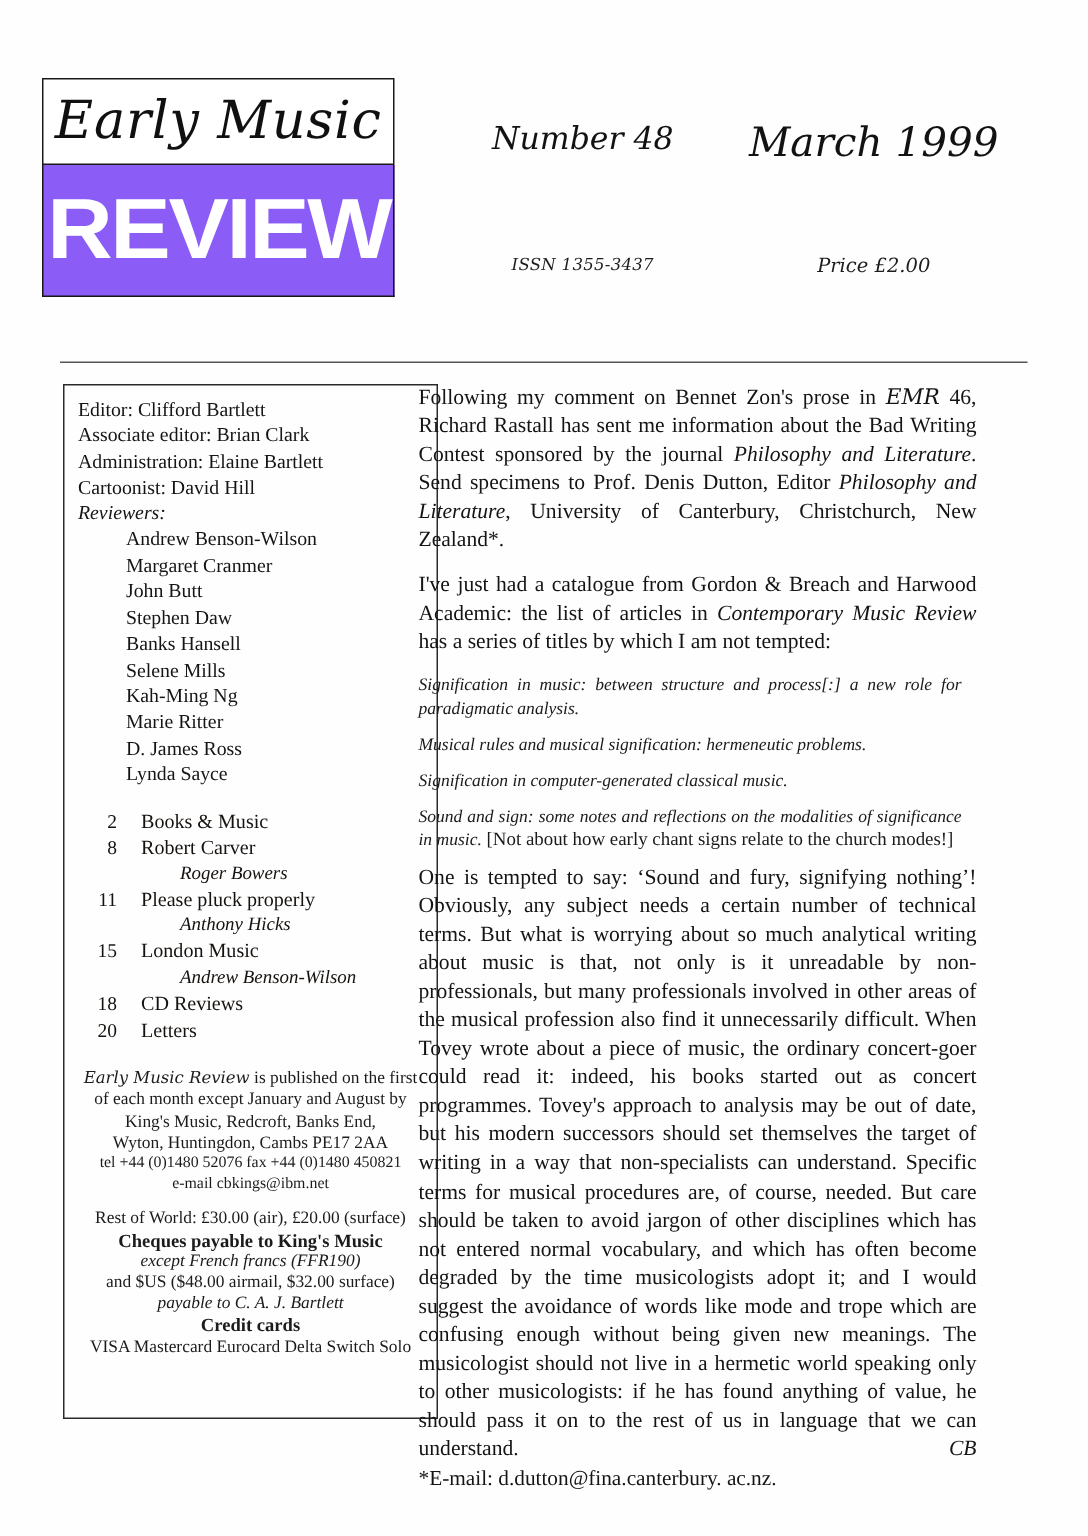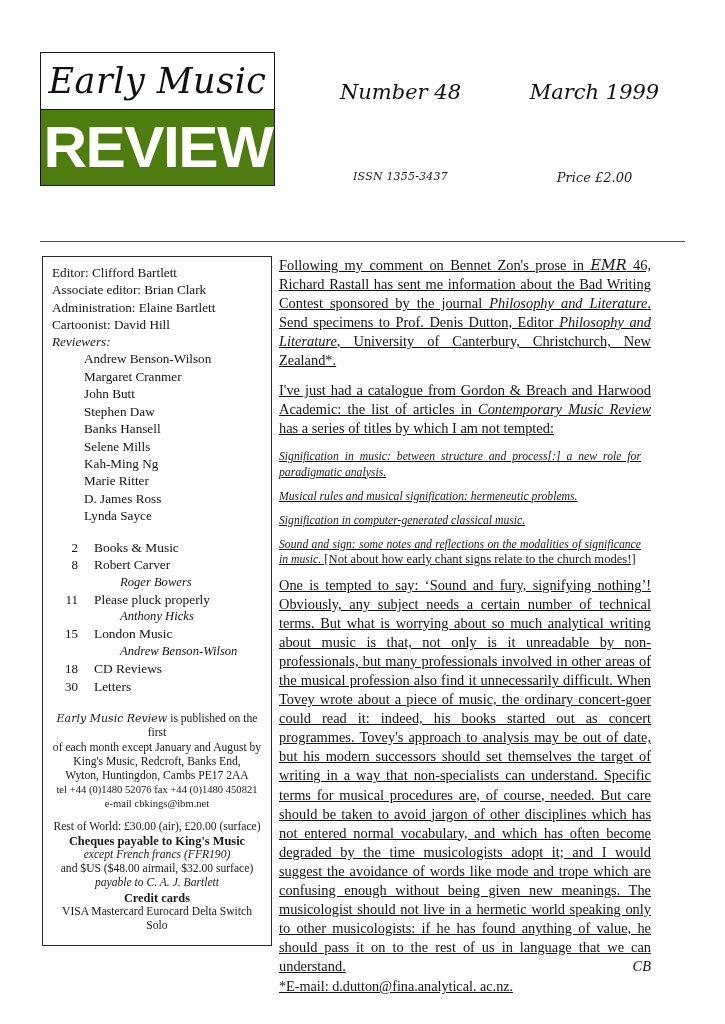--- a/index.html
+++ b/index.html
@@ -19,21 +19,21 @@
     position: absolute;
     left: 0; top: 0;
     width: 725px;
     height: 1024px;
     background: #fefefe;
   }
 
   
   .masthead {
     position: absolute;
-    left: 40px;
+    left: 28px;
     top: 52px;
     width: 645px;
     height: 165px;
   }
   .logo-block {
     position: absolute;
     left: 0; top: 0;
     width: 235px;
   }
   .logo-top {
@@ -49,22 +49,22 @@
   .logo-top span {
     font-family: "DejaVu Serif", "Liberation Serif", serif;
     font-style: italic;
     font-size: 35px;
     letter-spacing: 0.5px;
     line-height: 1;
     color: #101010;
     white-space: nowrap;
   }
   .logo-bottom {
-    background: #4d7c0f;
-    height: 76px;
+    background: #8b5cf6;
+    height: 88px;
     display: flex;
     align-items: center;
     justify-content: center;
     box-sizing: border-box;
     border: 1.6px solid #171717;
     border-top: none;
   }
   .logo-bottom span {
     font-family: "Liberation Sans", "DejaVu Sans", sans-serif;
     font-weight: bold;
@@ -89,21 +89,21 @@
     white-space: nowrap;
   }
   .issue-date {
     position: absolute;
     left: 462px;
     top: 28px;
     width: 185px;
     text-align: center;
     font-family: "DejaVu Serif", "Liberation Serif", serif;
     font-style: italic;
-    font-size: 21px;
+    font-size: 27px;
     color: #121212;
     white-space: nowrap;
   }
   .issn {
     position: absolute;
     left: 273px;
     top: 118px;
     width: 175px;
     text-align: center;
     font-family: "DejaVu Serif", "Liberation Serif", serif;
@@ -134,21 +134,21 @@
     width: 645px;
     height: 1.2px;
     background: #555;
   }
 
   
   .left-box {
     position: absolute;
     left: 42px;
     top: 256px;
-    width: 230px;
+    width: 250px;
     height: 690px;
     border: 1.2px solid #2a2a2a;
     box-sizing: border-box;
     padding: 7px 9px 0 9px;
   }
   .staff {
     font-size: 13.2px;
     line-height: 17.3px;
     color: #151515;
   }
@@ -214,21 +214,20 @@
     font-size: 11px;
   }
   .imprint .gap { height: 8px; }
 
   
   .right-col {
     position: absolute;
     left: 279px;
     top: 256px;
     width: 372px;
-    text-decoration: underline;
   }
   .body-p {
     font-size: 14.4px;
     line-height: 19.05px;
     text-align: justify;
     margin: 0 0 11px 0;
     color: #141414;
     hyphens: manual;
   }
   .body-p .it { font-style: italic; }
@@ -330,21 +329,21 @@
         <span class="toc-title">London Music</span>
       </div>
       <div class="toc-author">Andrew Benson-Wilson</div>
 
       <div class="toc-row">
         <span class="toc-num">18</span>
         <span class="toc-title">CD Reviews</span>
       </div>
 
       <div class="toc-row">
-        <span class="toc-num">30</span>
+        <span class="toc-num">20</span>
         <span class="toc-title">Letters</span>
       </div>
     </div>
 
     <div class="imprint">
       <div><span class="title-it">Early Music Review</span><span> is published on the first</span></div>
       <div>of each month except January and August by</div>
       <div>King's Music, Redcroft, Banks End,</div>
       <div>Wyton, Huntingdon, Cambs PE17 2AA</div>
       <div class="small">tel +44 (0)1480 52076    fax +44 (0)1480 450821</div>
@@ -366,16 +365,16 @@
 
     <p class="body-p"><span>I've just had a catalogue from Gordon &amp; Breach and Harwood Academic: the  list of articles in </span><span class="it">Contemporary Music Review</span><span> has a series of titles by which I am not tempted:</span></p>
 
     <p class="title-item">Signification in music: between structure and process[:] a new role for paradigmatic analysis.</p>
     <p class="title-item">Musical rules and musical signification: hermeneutic problems.</p>
     <p class="title-item">Signification in computer-generated classical music.</p>
     <p class="title-item"><span>Sound and sign: some notes and reflections on the modalities of significance in music.</span><span class="rom"> [Not about how early chant signs relate to the church modes!]</span></p>
 
     <p class="body-p p-long"><span>One is tempted to say: ‘Sound and fury, signifying nothing’! Obviously, any subject needs a certain number of  technical terms. But what is worrying about so much analytical writing about music is that, not only is it unreadable by non-professionals, but many professionals involved in other areas of the musical profession also find it unnecessarily difficult. When Tovey wrote about a piece of music, the ordinary concert-goer could read it: indeed, his books started out as concert programmes. Tovey's approach to analysis may be out of date, but his modern successors should set themselves the target of writing in a way that non-specialists can understand. Specific terms for musical procedures are, of course, needed. But care should be taken to avoid  jargon of other disciplines which has not entered normal vocabulary, and which has often become degraded by the time musicologists adopt it; and I would suggest the avoidance of words like mode and trope which are confusing enough without being given new meanings. The musicologist should not live in a hermetic world speaking only to other musicologists: if he has found anything of value, he should pass it on to the rest of us in language that we can understand.</span><span class="sig">CB</span></p>
 
-    <p class="footnote">*E-mail:  d.dutton@fina.analytical. ac.nz.</p>
+    <p class="footnote">*E-mail:  d.dutton@fina.canterbury. ac.nz.</p>
   </div>
 
 </div>
 
 </body></html>

